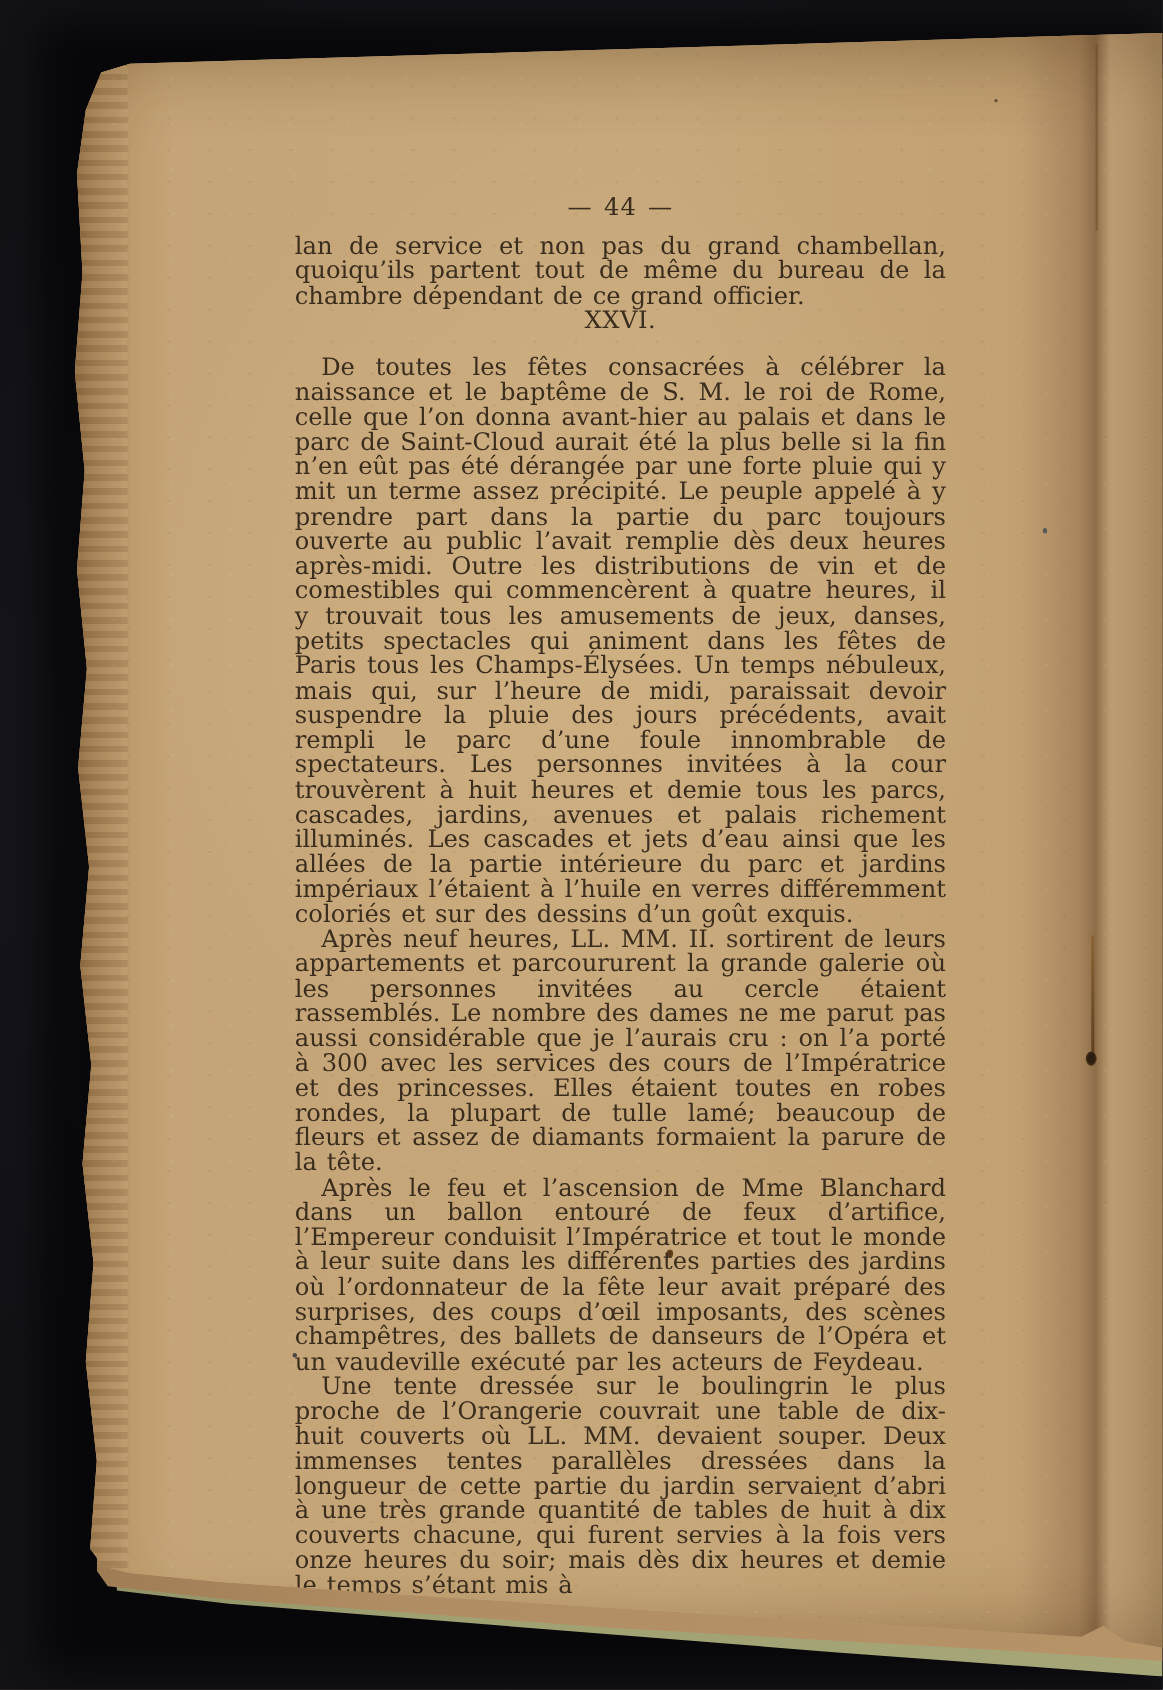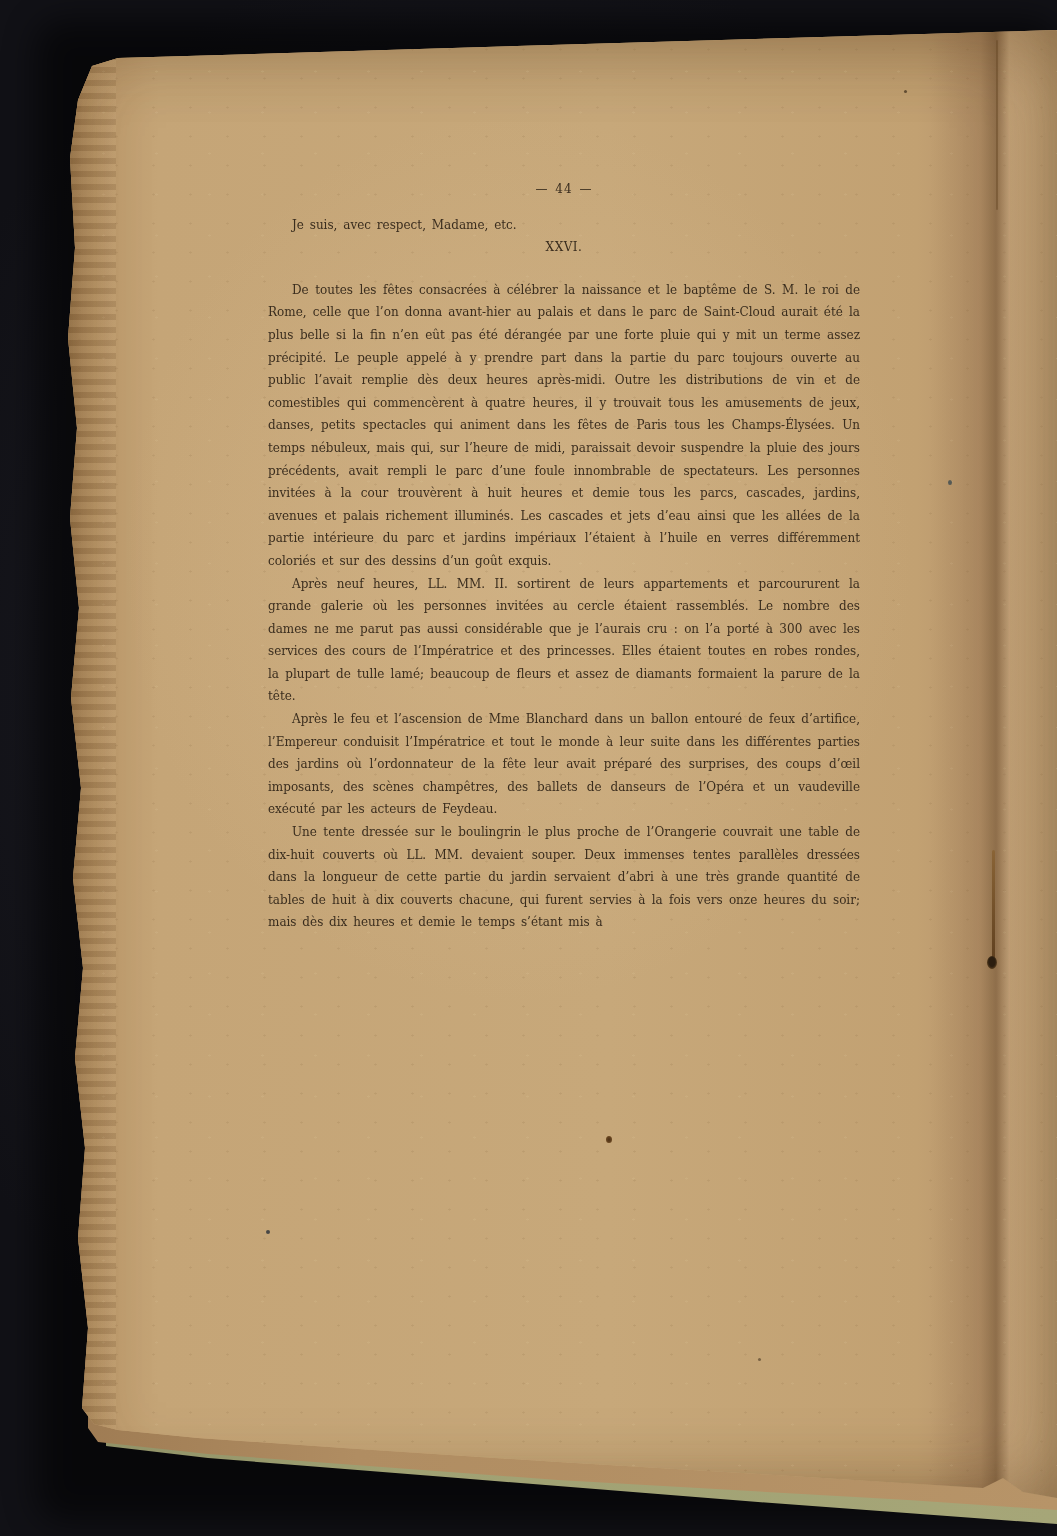--- a/index.html
+++ b/index.html
@@ -76,21 +76,21 @@
   }
   .thread-knot {
     position: absolute; left: 929px; top: 928px; width: 10px; height: 13px;
     background: radial-gradient(ellipse at 50% 45%, #2c1e10 0 45%, #5e4322 75%, rgba(94,67,34,0) 100%);
     border-radius: 50%;
   }
   .speck { position: absolute; border-radius: 50%; }
   .text-col {
     position: absolute; left: 210px; top: 150px; width: 592px;
     color: #3a2d1e;
-    font-size: 12px; line-height: 22.6px;
+    font-size: 22px; line-height: 22.6px;
     word-spacing: 2px;
   }
   .pagenum { text-align: center; letter-spacing: 1px; margin-bottom: 13px; }
   .para { margin: 0; text-align: justify; text-indent: 24px; }
   .para.no-indent { text-indent: 0; }
   .closing { margin: 5px 0 0; text-indent: 24px; }
   .heading { text-align: center; letter-spacing: .5px; }
   .dateline { margin-top: 2px; text-align: right; padding-right: 44px; }
   .salutation { margin-top: 1px; padding-left: 72px; }
   .body-start { margin-top: 20px; }
@@ -113,21 +113,21 @@
 
     <div class="speck" style="left:890px;top:452px;width:4px;height:5px;background:rgba(52,70,78,.75);"></div>
     <div class="speck" style="left:208px;top:1202px;width:4px;height:4px;background:rgba(40,48,58,.8);"></div>
     <div class="speck" style="left:846px;top:62px;width:3px;height:3px;background:rgba(60,44,26,.7);"></div>
     <div class="speck" style="left:700px;top:1330px;width:3px;height:3px;background:rgba(60,44,26,.55);"></div>
     <div class="speck" style="left:420px;top:330px;width:3px;height:3px;background:rgba(226,206,166,.9);"></div>
     <div class="speck" style="left:548px;top:1108px;width:6px;height:7px;background:radial-gradient(#4a2e14,#7a5428);"></div>
 
     <div class="text-col">
       <div class="pagenum">— 44 —</div>
-      <p class="para closing">Je suis, avec respect, Madame, etc.</p>
+      <p class="para no-indent">lan de service et non pas du grand chambellan, quoiqu’ils partent tout de même du bureau de la chambre dépendant de ce grand officier.</p>
       <div class="heading">XXVI.</div>
       <p class="para body-start">De toutes les fêtes consacrées à célébrer la naissance et le baptême de S. M. le roi de Rome, celle que l’on donna avant-hier au palais et dans le parc de Saint-Cloud aurait été la plus belle si la fin n’en eût pas été dérangée par une forte pluie qui y mit un terme assez précipité. Le peuple appelé à y prendre part dans la partie du parc toujours ouverte au public l’avait remplie dès deux heures après-midi. Outre les distributions de vin et de comestibles qui commencèrent à quatre heures, il y trouvait tous les amusements de jeux, danses, petits spectacles qui animent dans les fêtes de Paris tous les Champs-Élysées. Un temps nébuleux, mais qui, sur l’heure de midi, paraissait devoir suspendre la pluie des jours précédents, avait rempli le parc d’une foule innombrable de spectateurs. Les personnes invitées à la cour trouvèrent à huit heures et demie tous les parcs, cascades, jardins, avenues et palais richement illuminés. Les cascades et jets d’eau ainsi que les allées de la partie intérieure du parc et jardins impériaux l’étaient à l’huile en verres différemment coloriés et sur des dessins d’un goût exquis.</p>
       <p class="para">Après neuf heures, LL. MM. II. sortirent de leurs appartements et parcoururent la grande galerie où les personnes invitées au cercle étaient rassemblés. Le nombre des dames ne me parut pas aussi considérable que je l’aurais cru : on l’a porté à 300 avec les services des cours de l’Impératrice et des princesses. Elles étaient toutes en robes rondes, la plupart de tulle lamé; beaucoup de fleurs et assez de diamants formaient la parure de la tête.</p>
       <p class="para">Après le feu et l’ascension de Mme Blanchard dans un ballon entouré de feux d’artifice, l’Empereur conduisit l’Impératrice et tout le monde à leur suite dans les différentes parties des jardins où l’ordonnateur de la fête leur avait préparé des surprises, des coups d’œil imposants, des scènes champêtres, des ballets de danseurs de l’Opéra et un vaudeville exécuté par les acteurs de Feydeau.</p>
       <p class="para">Une tente dressée sur le boulingrin le plus proche de l’Orangerie couvrait une table de dix-huit couverts où LL. MM. devaient souper. Deux immenses tentes parallèles dressées dans la longueur de cette partie du jardin servaient d’abri à une très grande quantité de tables de huit à dix couverts chacune, qui furent servies à la fois vers onze heures du soir; mais dès dix heures et demie le temps s’étant mis à</p>
     </div>
   </div>
 </div>
 
 </body></html>

